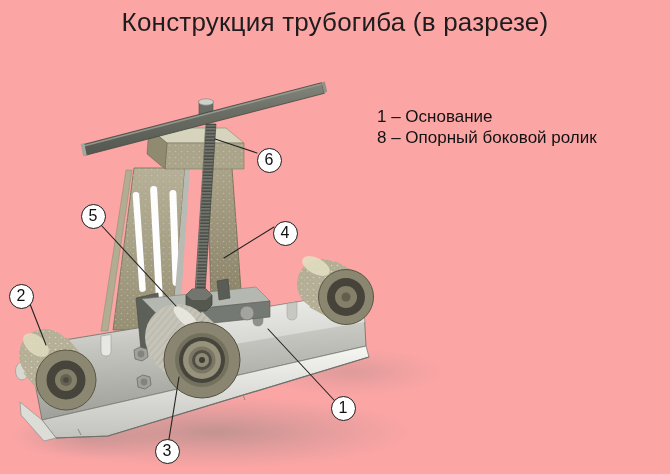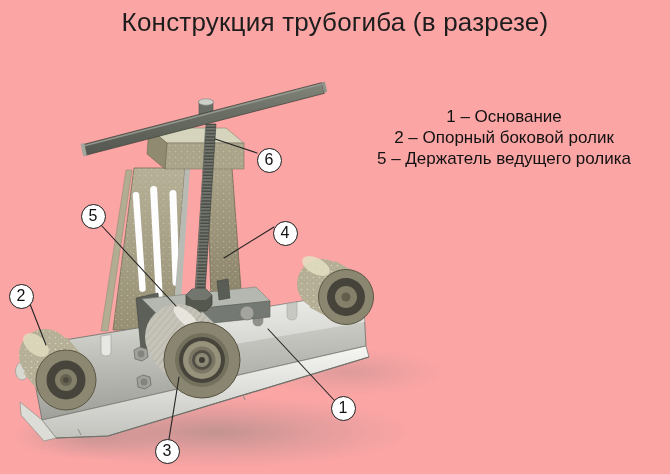--- a/index.html
+++ b/index.html
@@ -1,21 +1,21 @@
 <!DOCTYPE html>
 <html lang="ru"><head>
 <meta charset="utf-8">
 <title>Конструкция трубогиба (в разрезе)</title>
 <style>
   html,body{margin:0;padding:0;background:#fff;}
   .stage{position:relative;width:670px;height:474px;background:#fca5a5;overflow:hidden;
          font-family:"Liberation Sans", sans-serif;}
   .title{position:absolute;top:7px;left:0;width:670px;text-align:center;
          font-size:26px;color:#1d1d1d;letter-spacing:.2px;white-space:nowrap;}
-  .legend{position:absolute;left:377px;top:106px;color:#121212;text-align:center;}
+  .legend{position:absolute;left:377px;top:106px;color:#121212;}
   .legend-line{font-size:17px;line-height:21px;white-space:nowrap;}
   .illo{position:absolute;left:0;top:0;}
   .callout{position:absolute;width:25px;height:25px;border:1.5px solid #1c1c1c;border-radius:50%;
            background:#fff;display:flex;align-items:center;justify-content:center;
            font-size:16px;color:#111;box-sizing:border-box;}
 </style>
 </head>
 <body>
 
 <div class="stage">
@@ -188,17 +188,16 @@
 
   <div class="callout" style="left:330.5px;top:395.5px;">1</div>
   <div class="callout" style="left:8.5px;top:283.5px;">2</div>
   <div class="callout" style="left:154.5px;top:438.5px;">3</div>
   <div class="callout" style="left:272.5px;top:220.5px;">4</div>
   <div class="callout" style="left:80.5px;top:203.5px;">5</div>
   <div class="callout" style="left:256.5px;top:147.5px;">6</div>
 
   <div class="legend">
     <div class="legend-line">1 – Основание</div>
-    <div class="legend-line">2 – Опорный боковой ролик</div>
-    <div class="legend-line">5 – Держатель ведущего ролика</div>
+    <div class="legend-line">8 – Опорный боковой ролик</div>
   </div>
 
 </div>
 
 </body></html>

